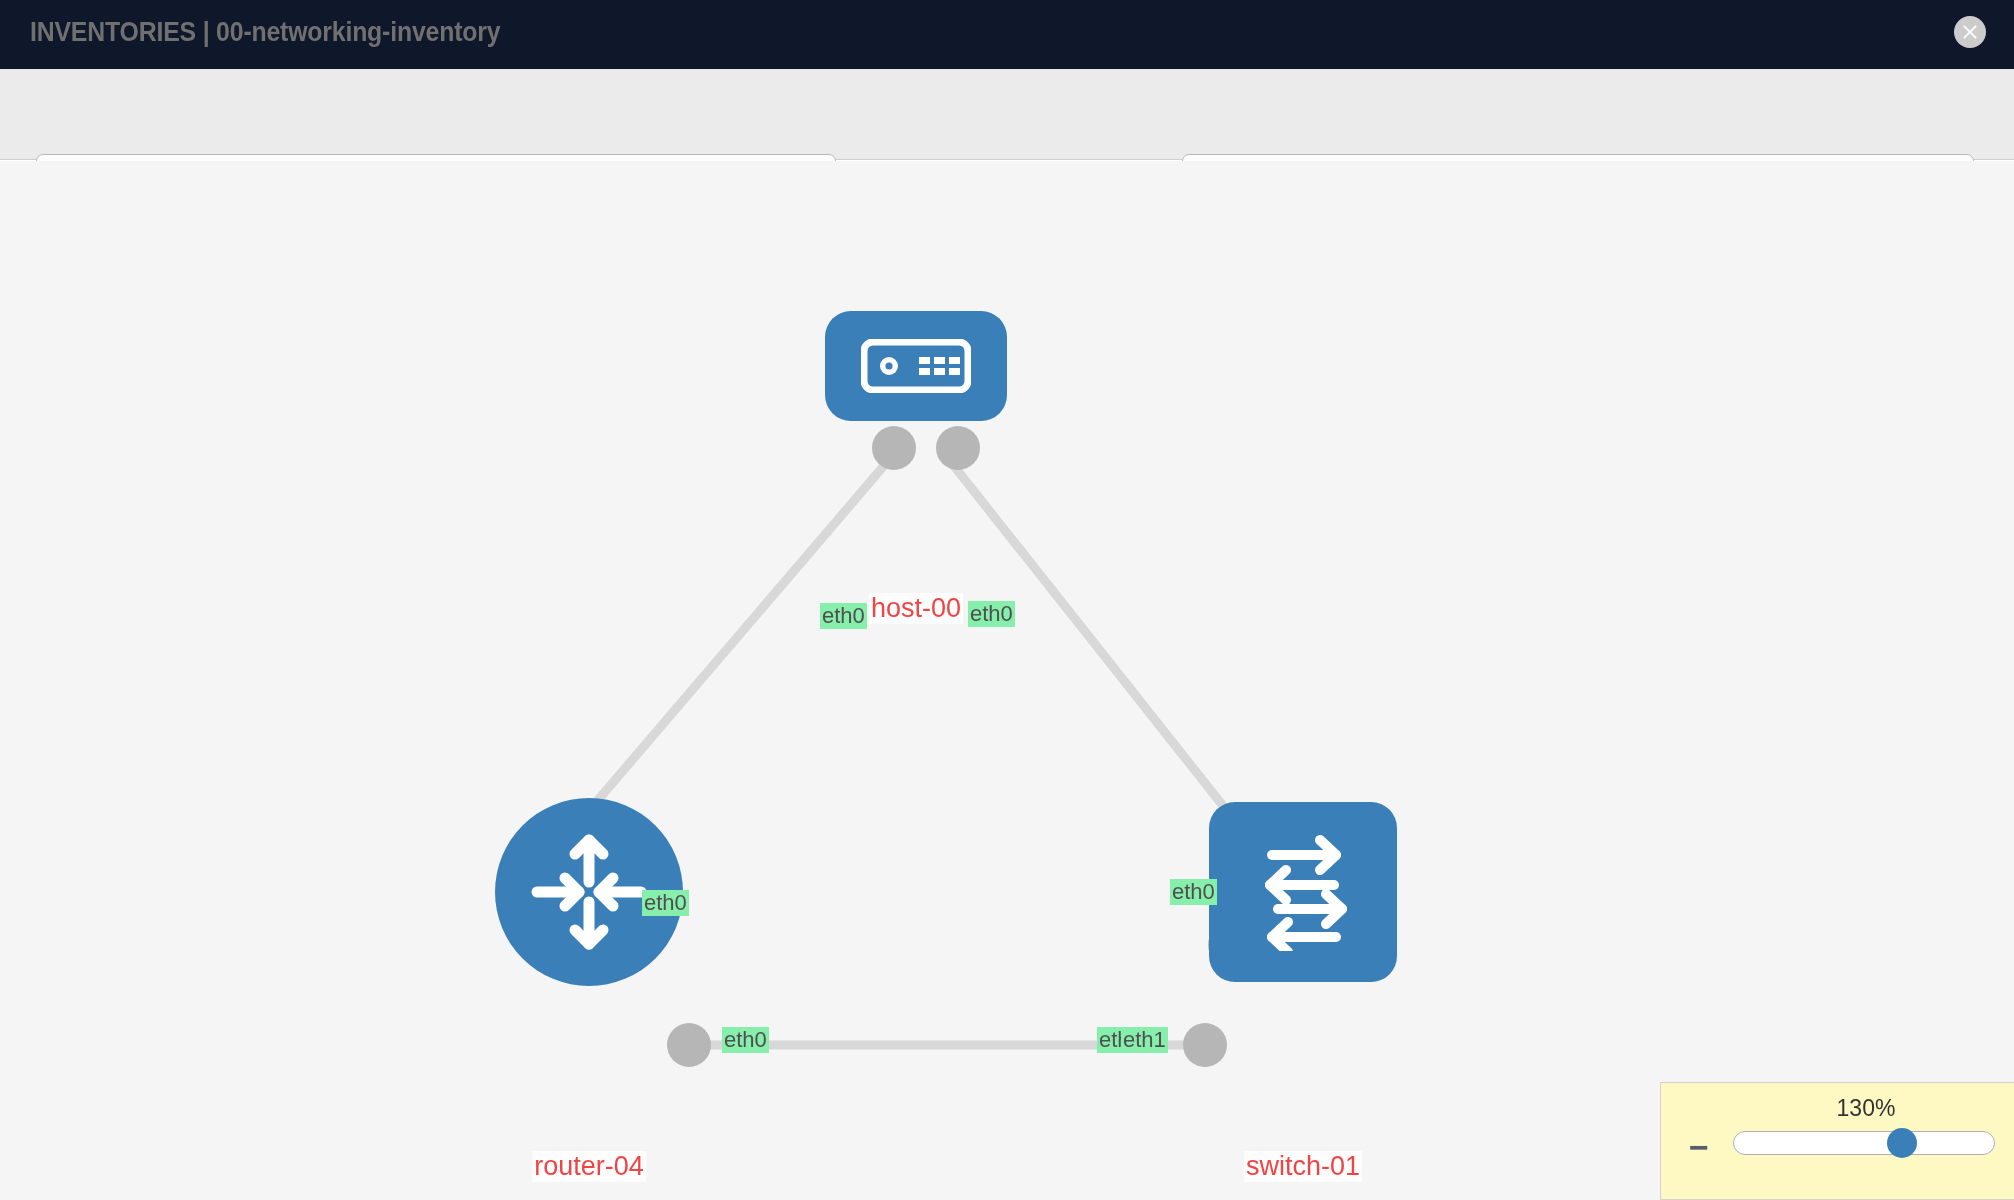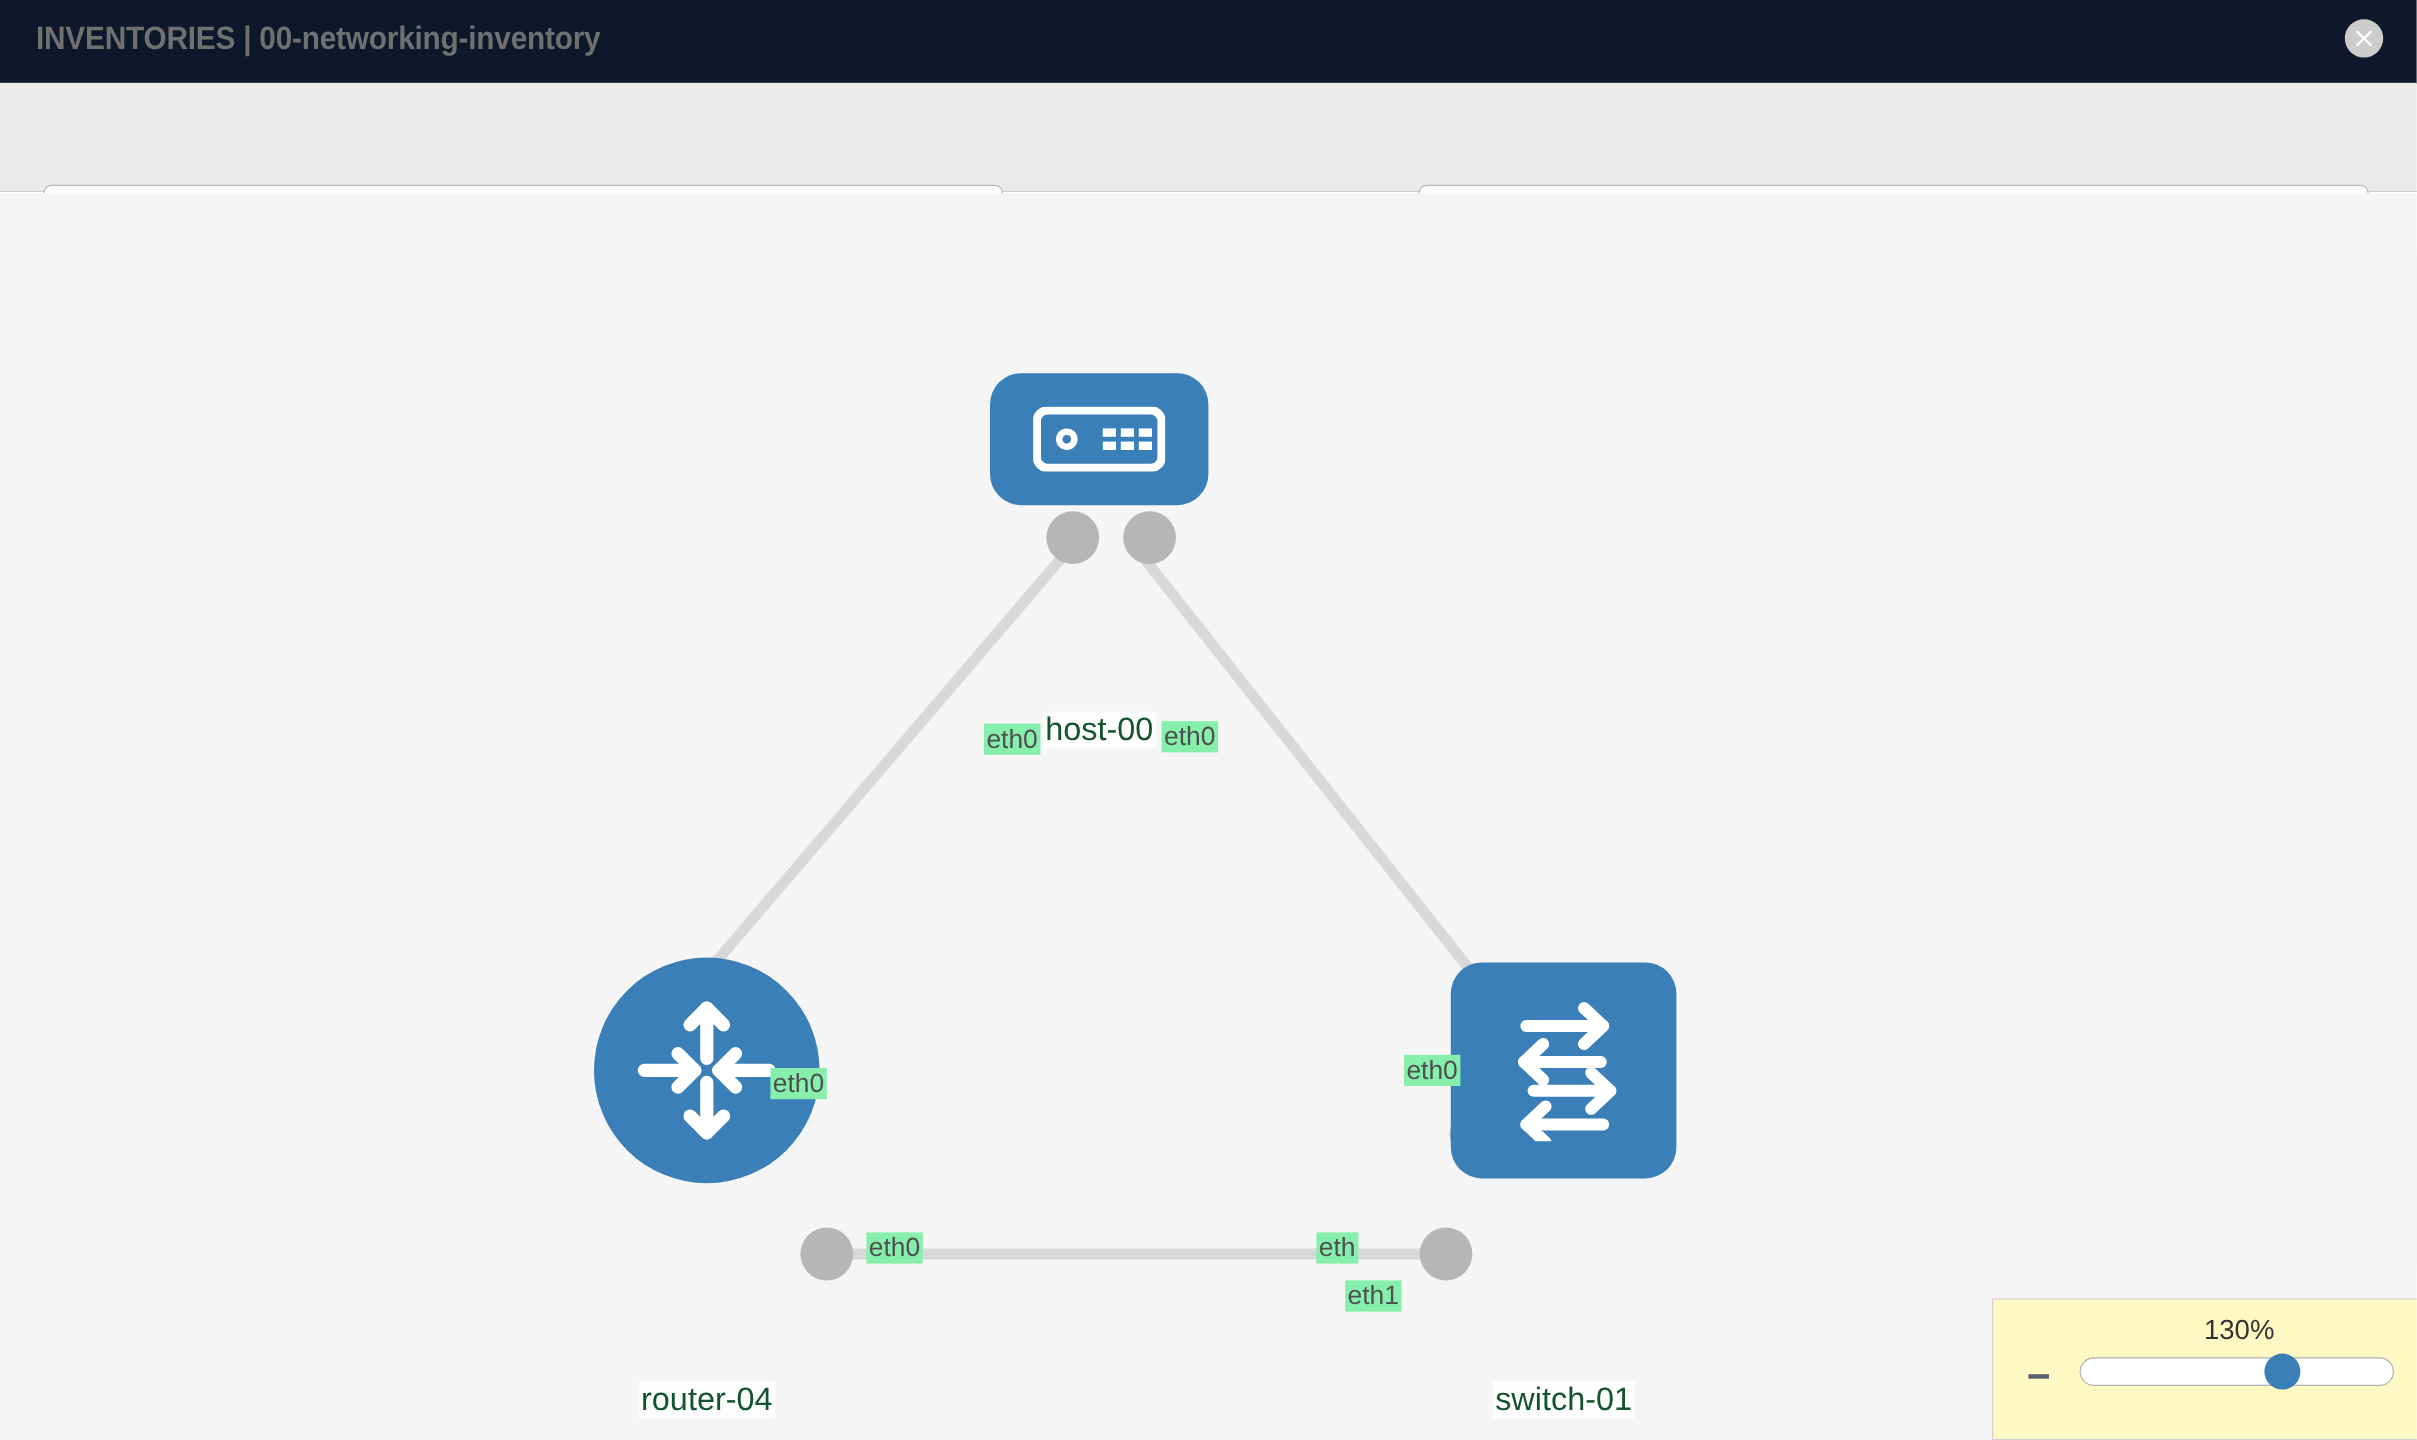--- a/index.html
+++ b/index.html
@@ -125,21 +125,21 @@
     display: flex;
     align-items: center;
     justify-content: center;
   }
   .node.square { border-radius: 26px; }
   .node.circle { border-radius: 50%; }
 
   .node-label {
     position: absolute;
     font-size: 27px;
-    color: #14532d;
+    color: #ef4444;
     background: #fdfdfd;
     white-space: nowrap;
     padding: 0 2px;
     transform: translateX(-50%);
   }
   .port {
     position: absolute;
     width: 44px;
     height: 44px;
     border-radius: 50%;
@@ -311,21 +311,21 @@
       </g>
     </svg>
   </div>
 
   <span class="edge-label" style="left:820px;  top:442px;">eth0</span>
   <span class="edge-label" style="left:968px;  top:440px;">eth0</span>
   <span class="edge-label" style="left:642px;  top:729px;">eth0</span>
   <span class="edge-label" style="left:1170px; top:718px;">eth0</span>
   <span class="edge-label" style="left:722px;  top:866px;">eth0</span>
   <span class="edge-label" style="left:1097px; top:866px;">eth</span>
-  <span class="edge-label" style="left:1121px; top:906px;">eth1</span>
+  <span class="edge-label" style="left:1121px; top:866px;">eth1</span>
 
   <span class="node-label" style="left:916px;  top:432px;">host-00</span>
   <span class="node-label" style="left:589px;  top:990px;">router-04</span>
   <span class="node-label" style="left:1303px; top:990px;">switch-01</span>
 
   <div class="zoom-panel" style="left:1622px; top:921px;">
     <div class="zoom-value">130%</div>
     <span class="zoom-minus">−</span>
     <div class="zoom-track"></div>
     <div class="zoom-thumb"></div>

